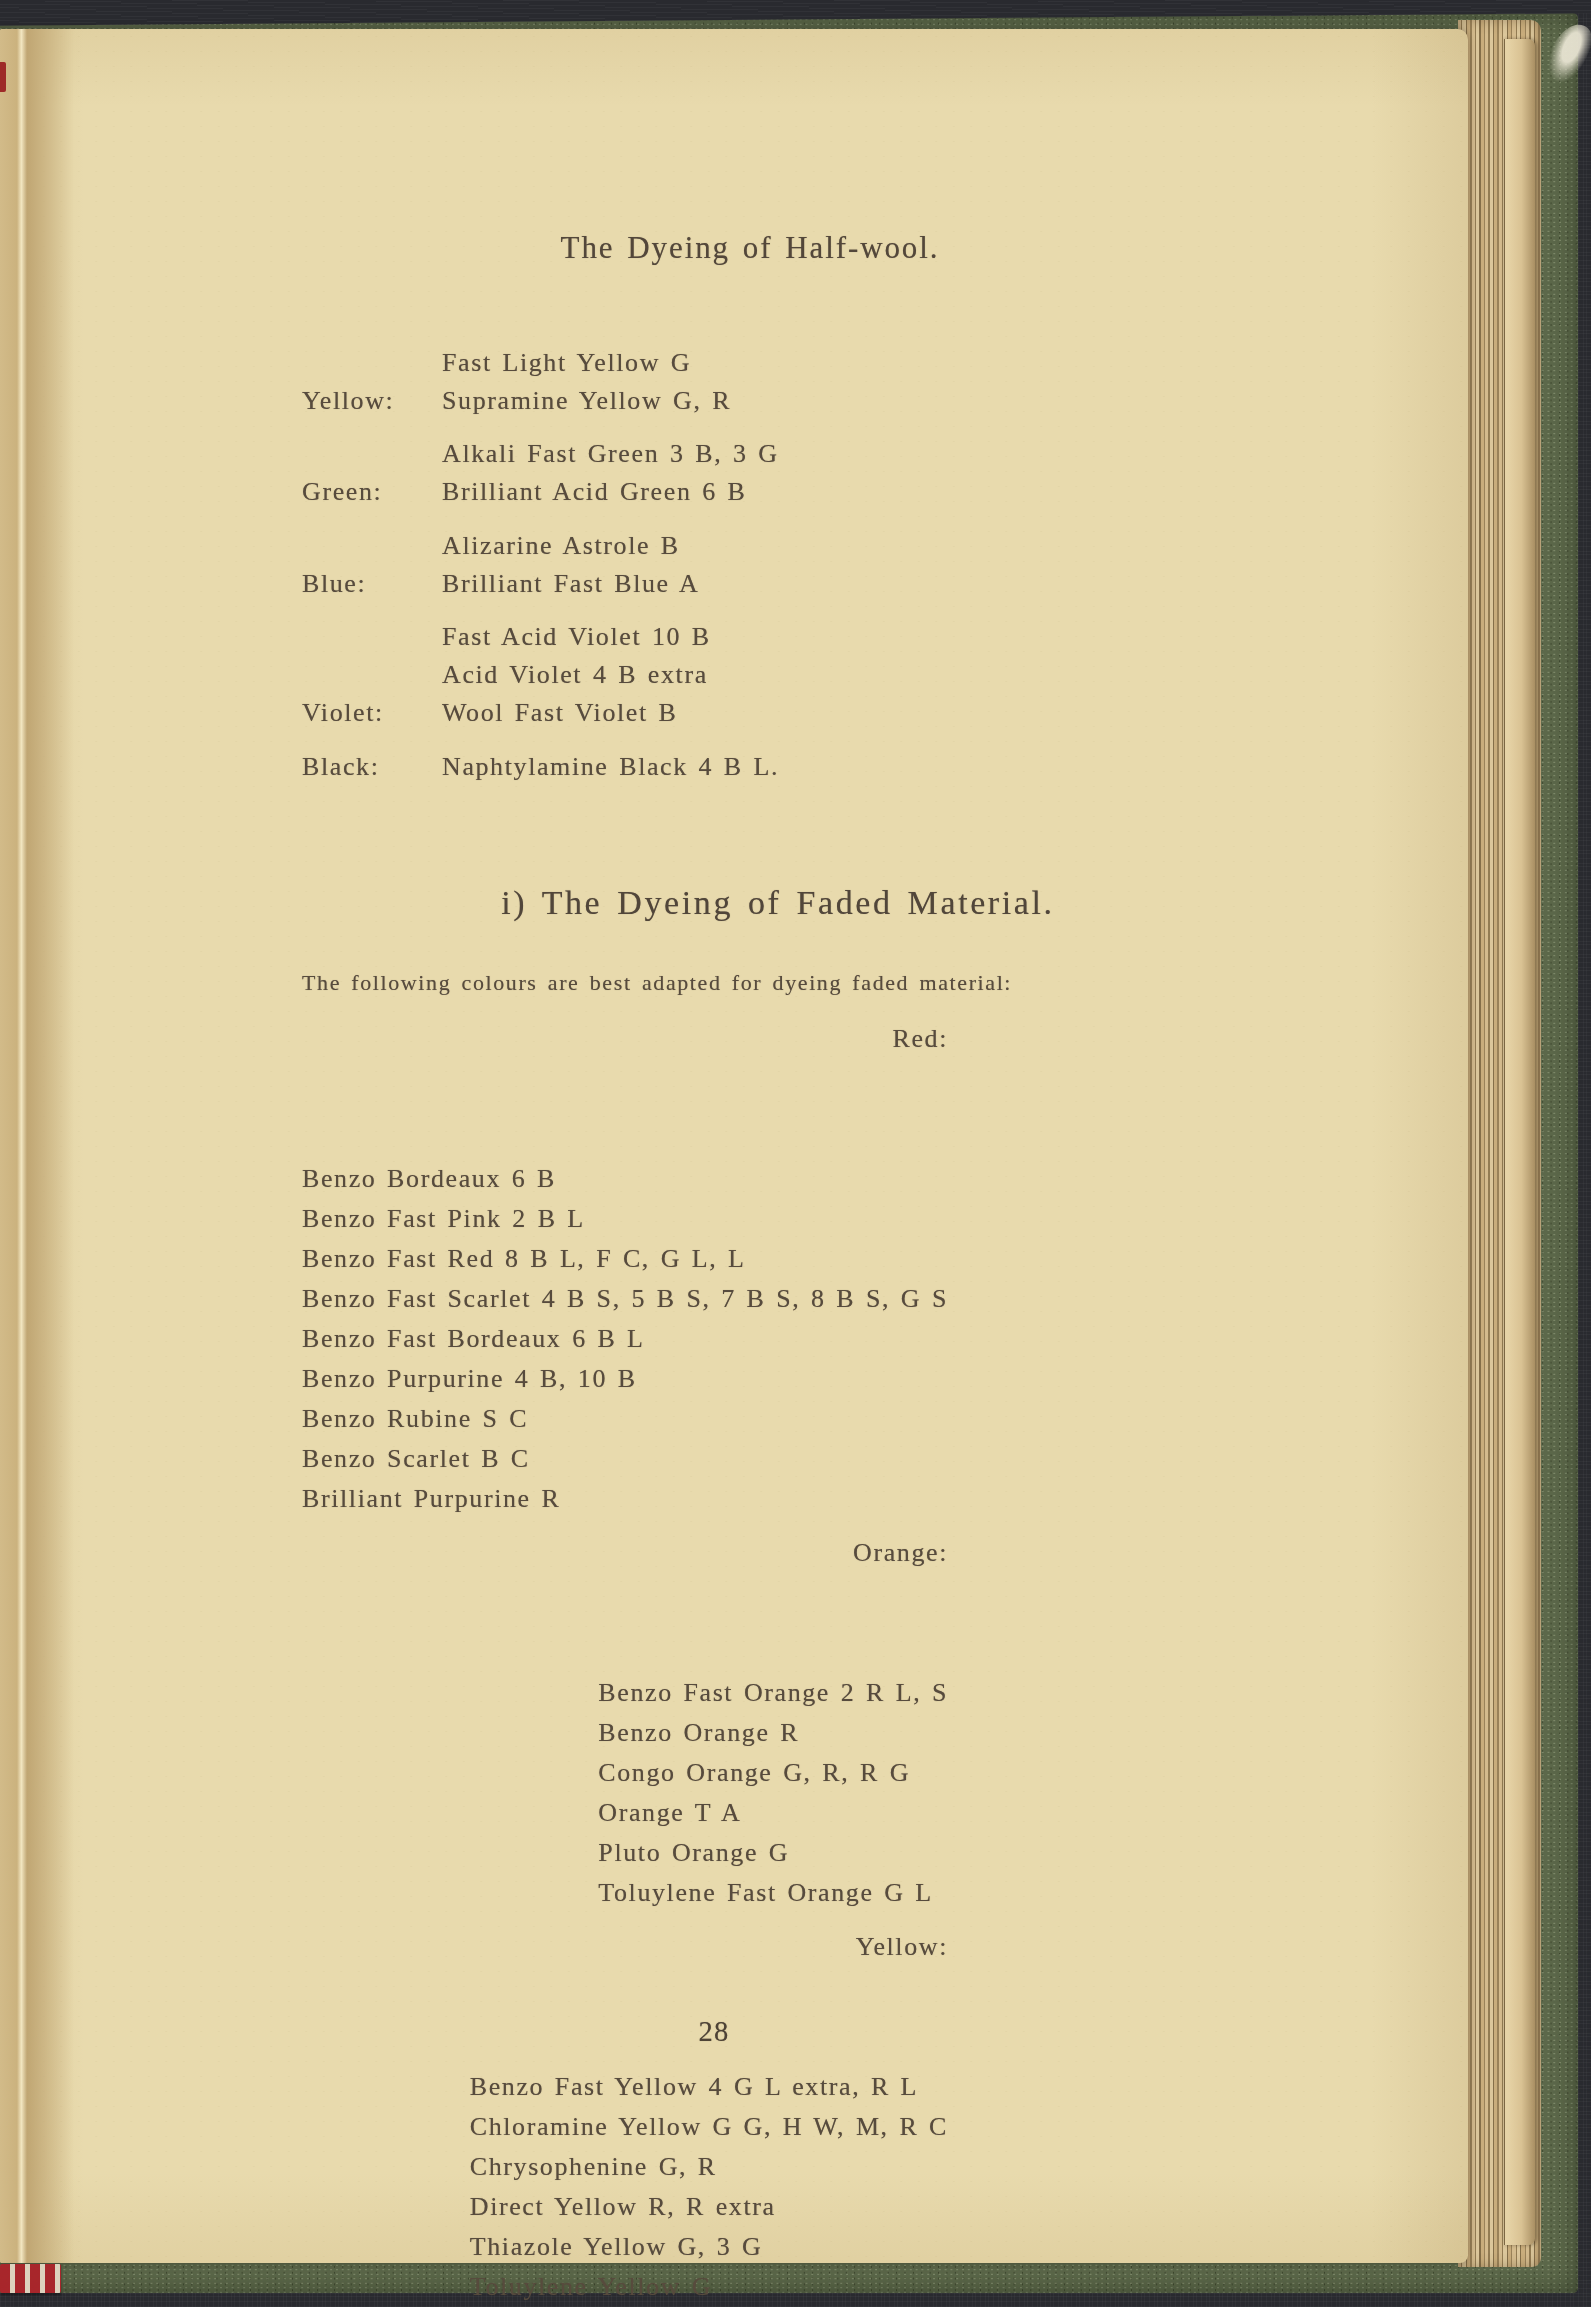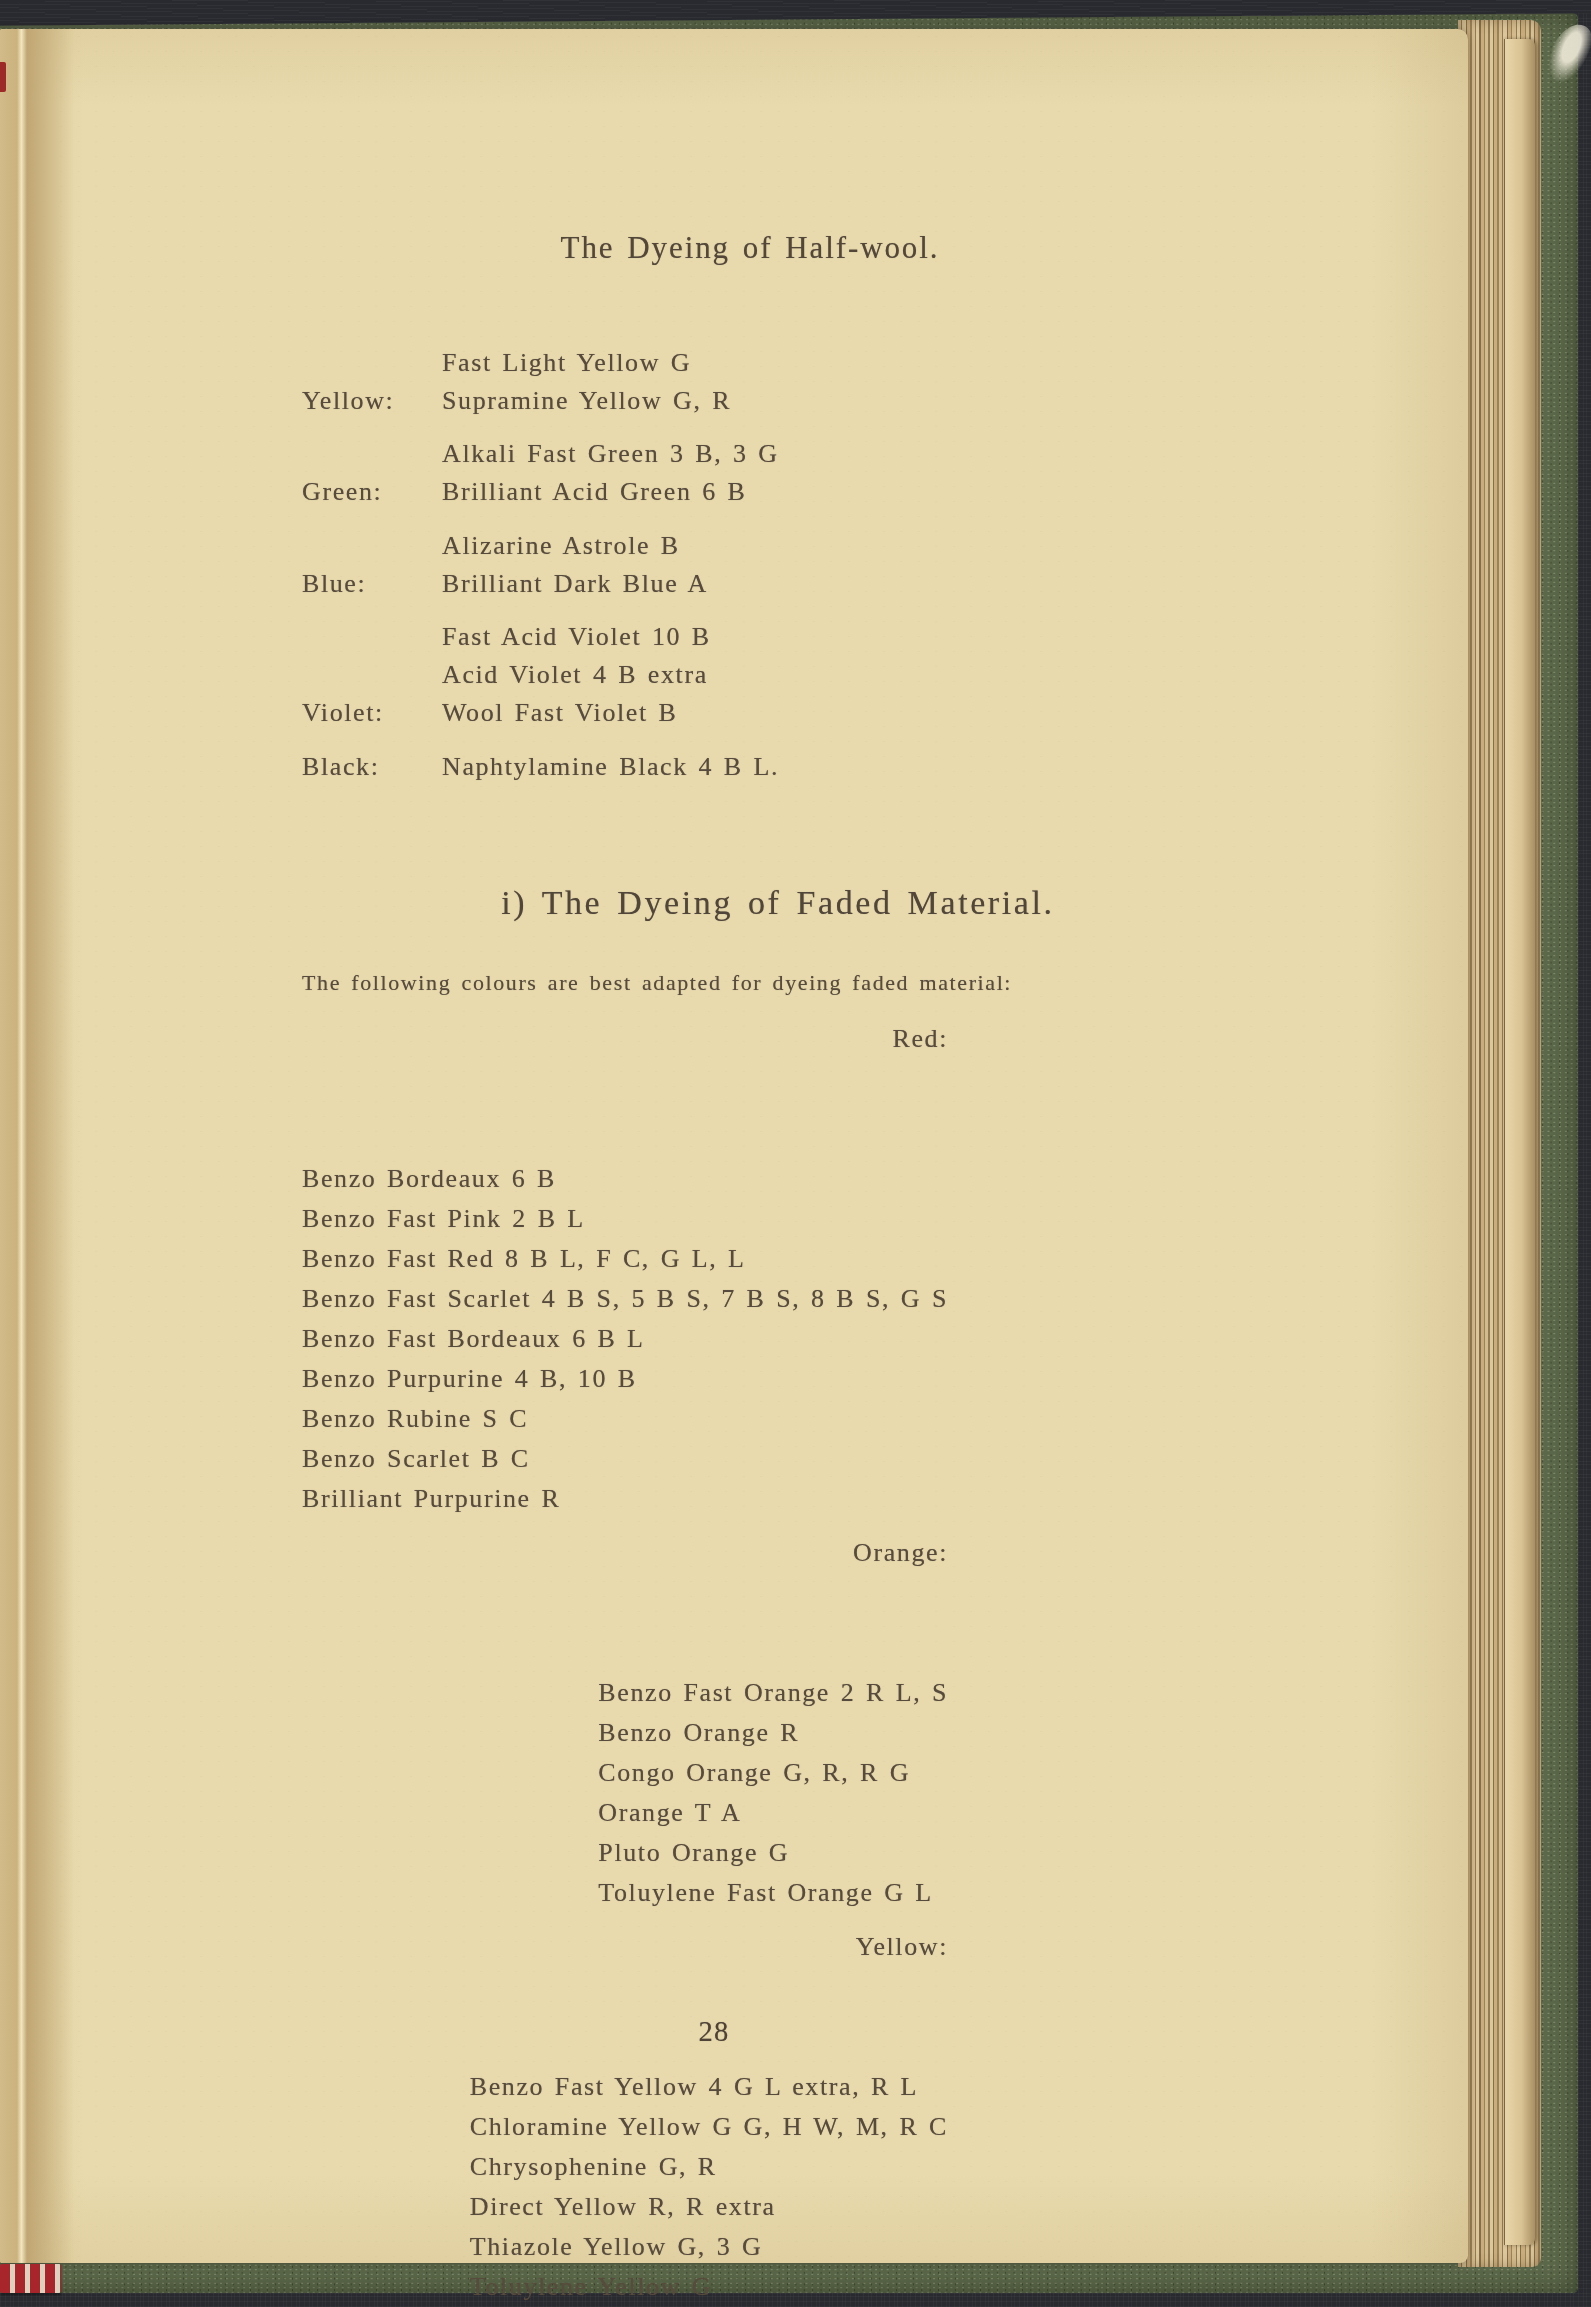--- a/index.html
+++ b/index.html
@@ -153,21 +153,21 @@
           <div class="label">Green:</div>
           <div class="items">
             <div class="item">Alkali Fast Green 3 B, 3 G</div>
             <div class="item">Brilliant Acid Green 6 B</div>
           </div>
         </div>
         <div class="entry">
           <div class="label">Blue:</div>
           <div class="items">
             <div class="item">Alizarine Astrole B</div>
-            <div class="item">Brilliant Dark Blue A</div>
+            <div class="item">Brilliant Fast Blue A</div>
           </div>
         </div>
         <div class="entry">
           <div class="label">Violet:</div>
           <div class="items">
             <div class="item">Fast Acid Violet 10 B</div>
             <div class="item">Acid Violet 4 B extra</div>
             <div class="item">Wool Fast Violet B</div>
           </div>
         </div>

